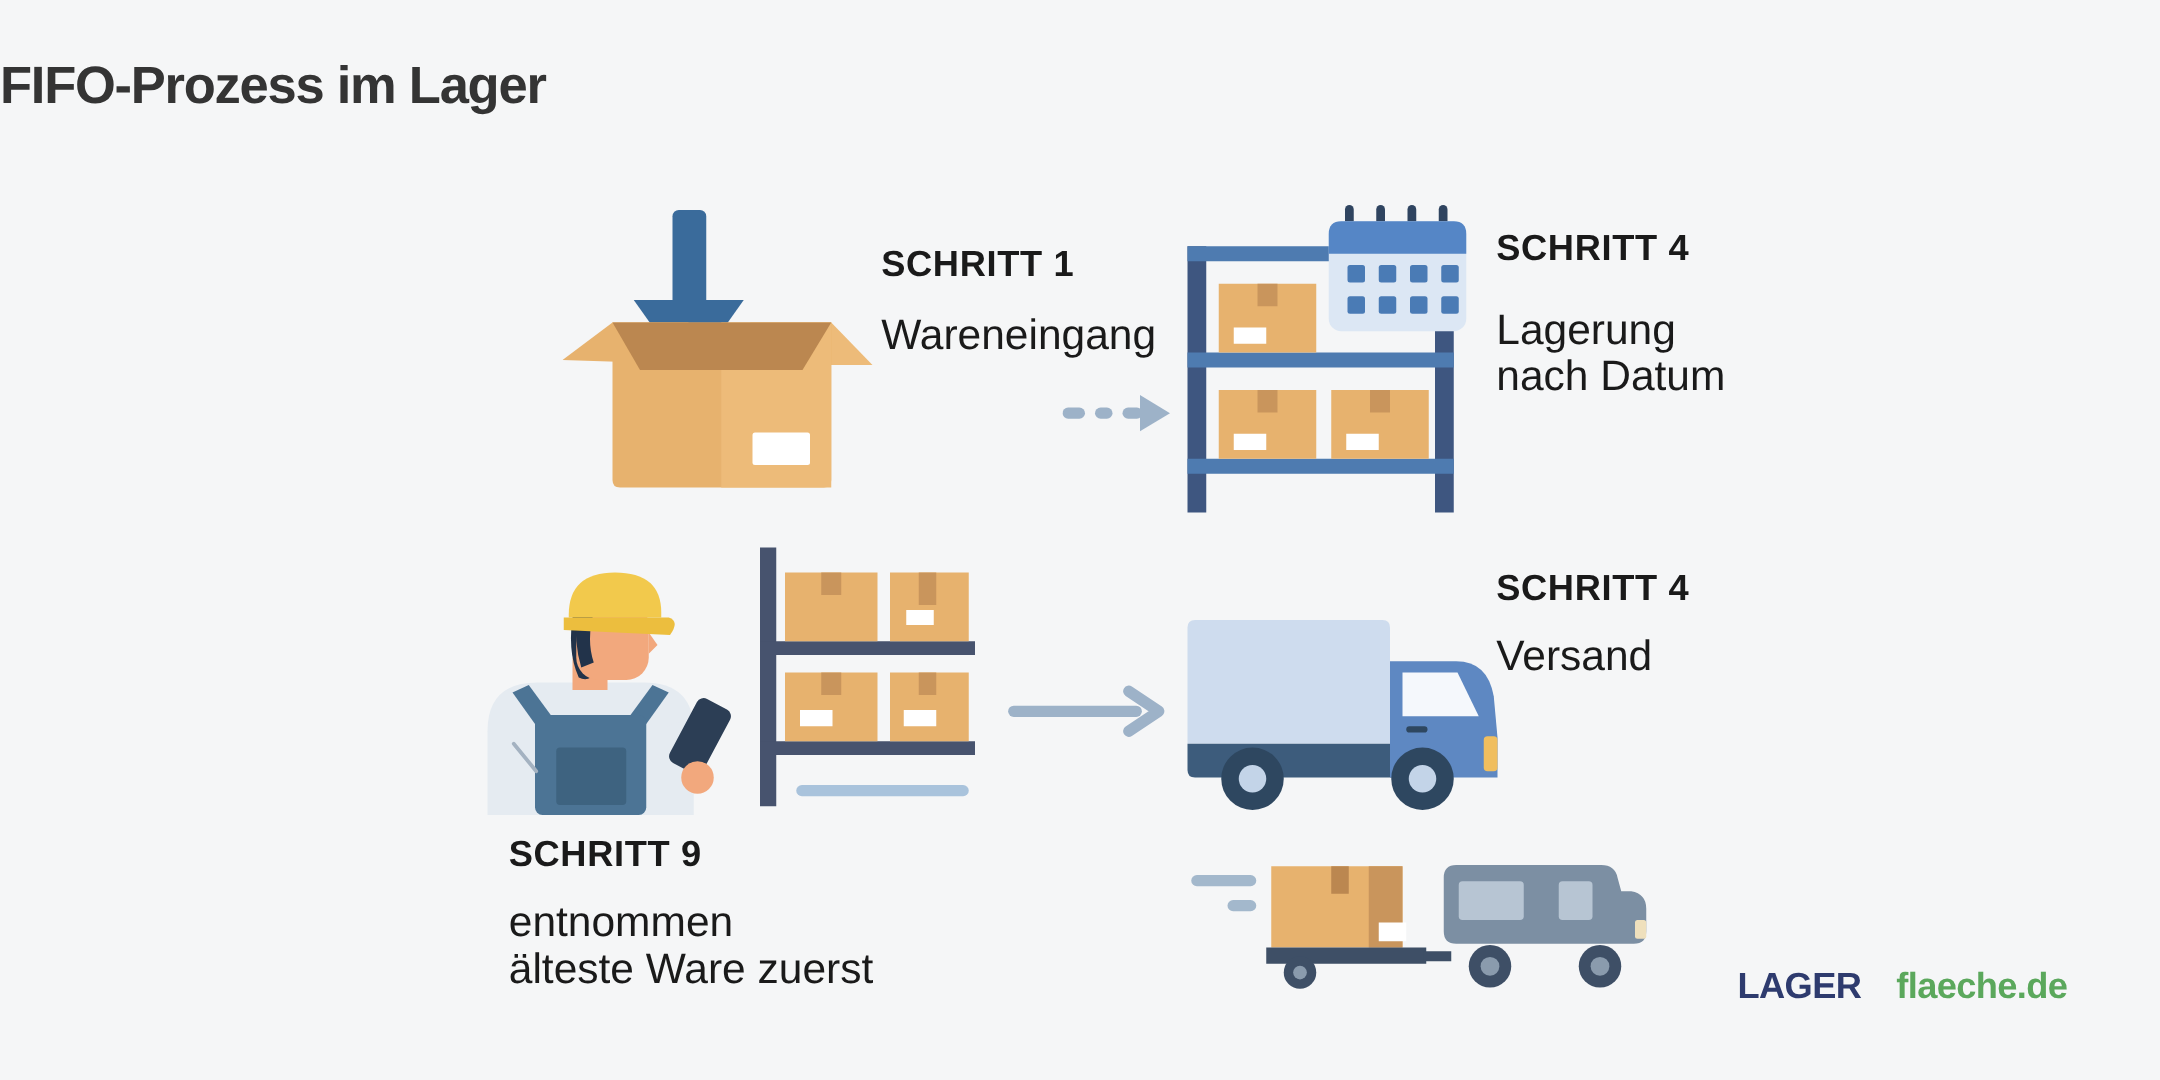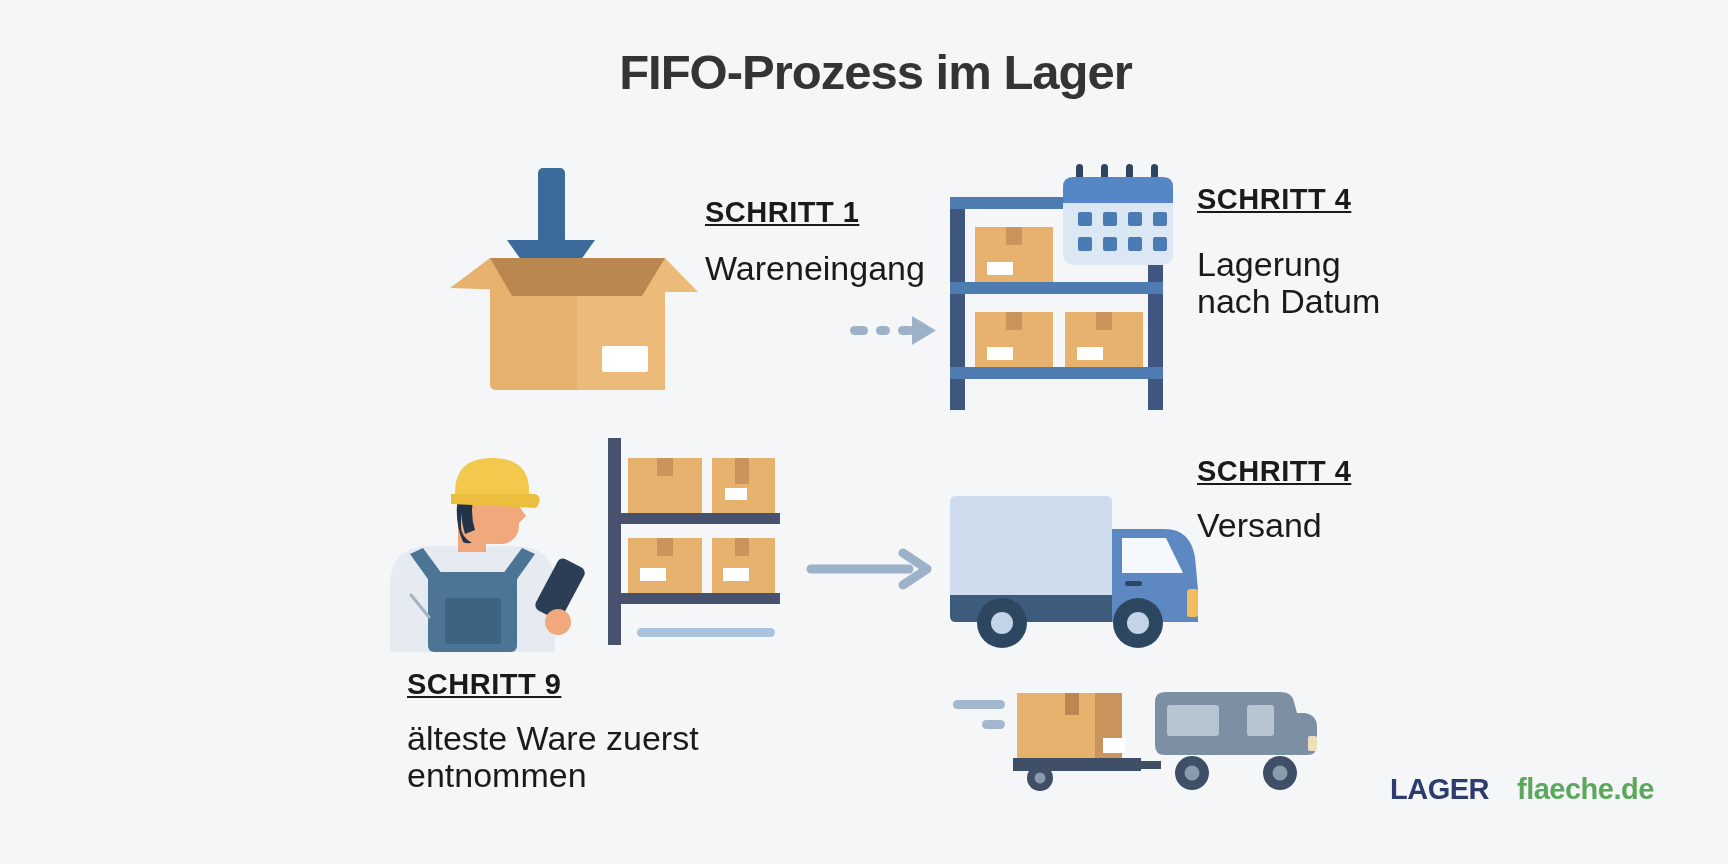--- a/index.html
+++ b/index.html
@@ -19,24 +19,24 @@
   *{margin:0;padding:0;box-sizing:border-box;}
   html,body{width:1728px;height:864px;}
   body{
     position:relative; overflow:hidden;
     background:var(--background);
     font-family:"Liberation Sans", sans-serif;
     color:var(--text);
   }
   .abs{position:absolute;}
   .page-title{
-    left:0; right:0; top:44px; text-align:center;
-    font-size:49px; font-weight:bold; letter-spacing:-1px; color:var(--heading);padding-left:23px;
+    left:0; right:0; top:44px; text-align:left;
+    font-size:42px; font-weight:bold; letter-spacing:-1px; color:var(--heading);
   }
-  .step-label{ font-size:29px; font-weight:bold; color:var(--text); letter-spacing:.5px;text-decoration:underline;}
+  .step-label{ font-size:29px; font-weight:bold; color:var(--text); letter-spacing:.5px;}
   .step-desc{ font-size:34px; font-weight:normal; color:var(--text); line-height:37px;}
   .logo{ left:1390px; top:773px; font-size:29px; font-weight:bold; letter-spacing:-.5px;}
   .logo .lp{ color:var(--logo-navy); }
   .logo .ls{ color:var(--logo-green);margin-left:28px; }
   svg{display:block;}
 </style>
 </head>
 <body>
 
 <h1 class="abs page-title">FIFO-Prozess im Lager</h1>
@@ -153,22 +153,22 @@
 
   <path d="M148,152 Q174,138 190,160 L170,198 Q146,192 140,172 Z" fill="var(--shirt)"></path>
   <g transform="rotate(28 175 159)">
     <rect x="160" y="130" width="30" height="58" rx="6" fill="var(--phone)"></rect>
   </g>
   <circle cx="173" cy="192" r="13" fill="var(--skin)"></circle>
 </svg>
 
 <div class="abs step-label" style="left:407px; top:668px;">SCHRITT 9</div>
 <div class="abs step-desc" style="left:407px; top:720px;">
+  <div>entnommen</div>
   <div>älteste Ware zuerst</div>
-  <div>entnommen</div>
 </div>
 
 <svg class="abs" style="left:805px; top:548px;" width="130" height="42" viewBox="0 0 130 42" aria-hidden="true">
   <line x1="6" y1="21" x2="104" y2="21" stroke="var(--flow-arrow)" stroke-width="9" stroke-linecap="round"></line>
   <polyline points="98,5 122,21 98,37" fill="none" stroke="var(--flow-arrow)" stroke-width="9" stroke-linecap="round" stroke-linejoin="round"></polyline>
 </svg>
 
 <svg class="abs" style="left:940px; top:485px;" width="270" height="178" viewBox="0 0 270 178" aria-hidden="true">
   <path d="M10,17 Q10,11 16,11 H166 Q172,11 172,17 V110 H10 Z" fill="var(--truck-cargo)"></path>
   <path d="M10,110 H177 V137 H16 Q10,137 10,131 Z" fill="var(--truck-chassis)"></path>

